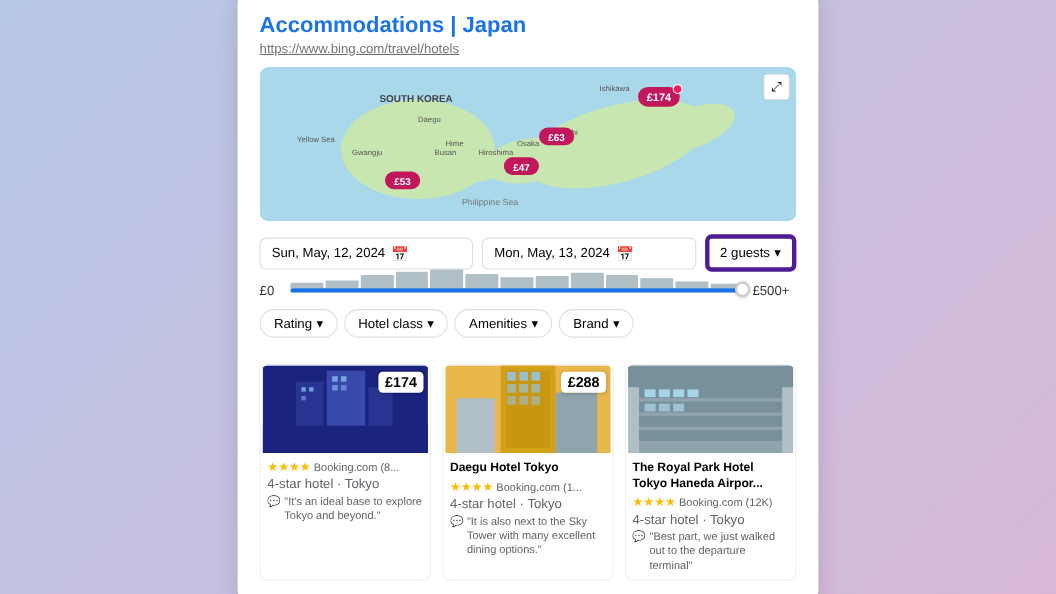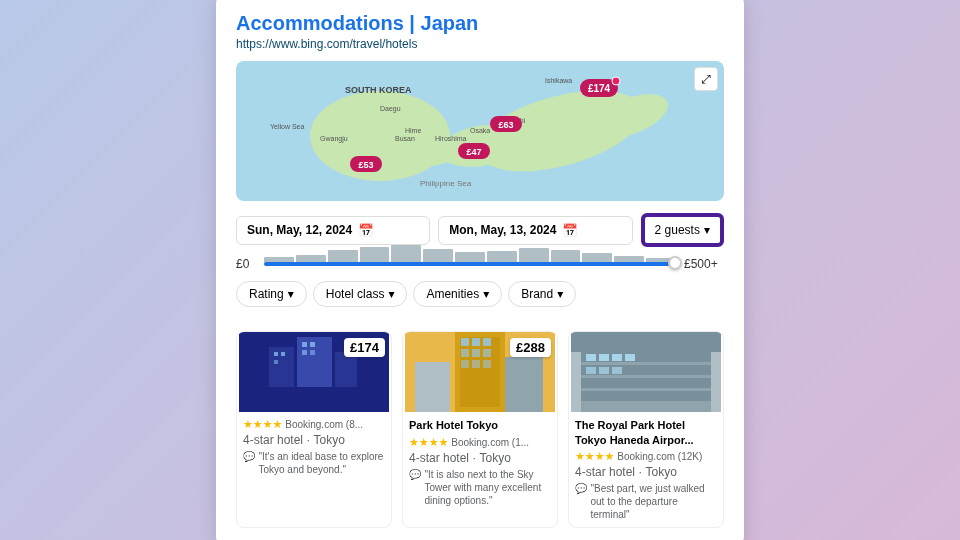--- a/index.html
+++ b/index.html
@@ -19,23 +19,24 @@
       padding: 20px;
       box-shadow: 0 4px 20px rgba(0,0,0,0.15);
     }
     .title {
       color: #1a73e8;
       font-size: 20px;
       font-weight: bold;
       margin-bottom: 2px;
     }
     .url {
-      color: #0c4a6e;
+      color: #737373;
       font-size: 12px;
       margin-bottom: 10px;
+      text-decoration: underline;
     }
     .map-container {
       position: relative;
       width: 100%;
       height: 140px;
       border-radius: 8px;
       overflow: hidden;
       margin-bottom: 12px;
     }
     .map-bg {
@@ -68,21 +69,20 @@
     .date-input {
       border: 1px solid #ddd;
       border-radius: 6px;
       padding: 6px 10px;
       font-size: 12px;
       display: flex;
       align-items: flex-start;
       gap: 6px;
       flex: 1;
       cursor: pointer;
-      font-weight: bold;
     }
     .date-input .cal-icon {
       color: #666;
       font-size: 13px;
     }
     .guests-btn {
       border: 4px solid #4c1d95;
       border-radius: 6px;
       padding: 6px 10px;
       font-size: 12px;
@@ -372,21 +372,21 @@
           <rect x="78" y="17" width="8" height="8" fill="#90caf9" opacity="0.6"></rect>
           <rect x="56" y="28" width="8" height="8" fill="#90caf9" opacity="0.5"></rect>
           <rect x="67" y="28" width="8" height="8" fill="#90caf9" opacity="0.5"></rect>
           <rect x="78" y="28" width="8" height="8" fill="#90caf9" opacity="0.5"></rect>
           <rect x="10" y="30" width="35" height="50" fill="#b0bec5"></rect>
           <rect x="100" y="25" width="38" height="55" fill="#90a4ae"></rect>
         </svg>
         <div class="hotel-price-badge">£288</div>
       </div>
       <div class="hotel-info">
-        <div class="hotel-name">Park Hotel Tokyo</div>
+        <div class="hotel-name">Daegu Hotel Tokyo</div>
         <div class="booking-info">
           <span class="stars">★★★★</span>
           <span> Booking.com (1...</span>
         </div>
         <div class="hotel-type">4-star hotel · Tokyo</div>
         <div class="review">
           <span class="review-icon">💬</span>
           <span>"It is also next to the Sky Tower with many excellent dining options."</span>
         </div>
       </div>

